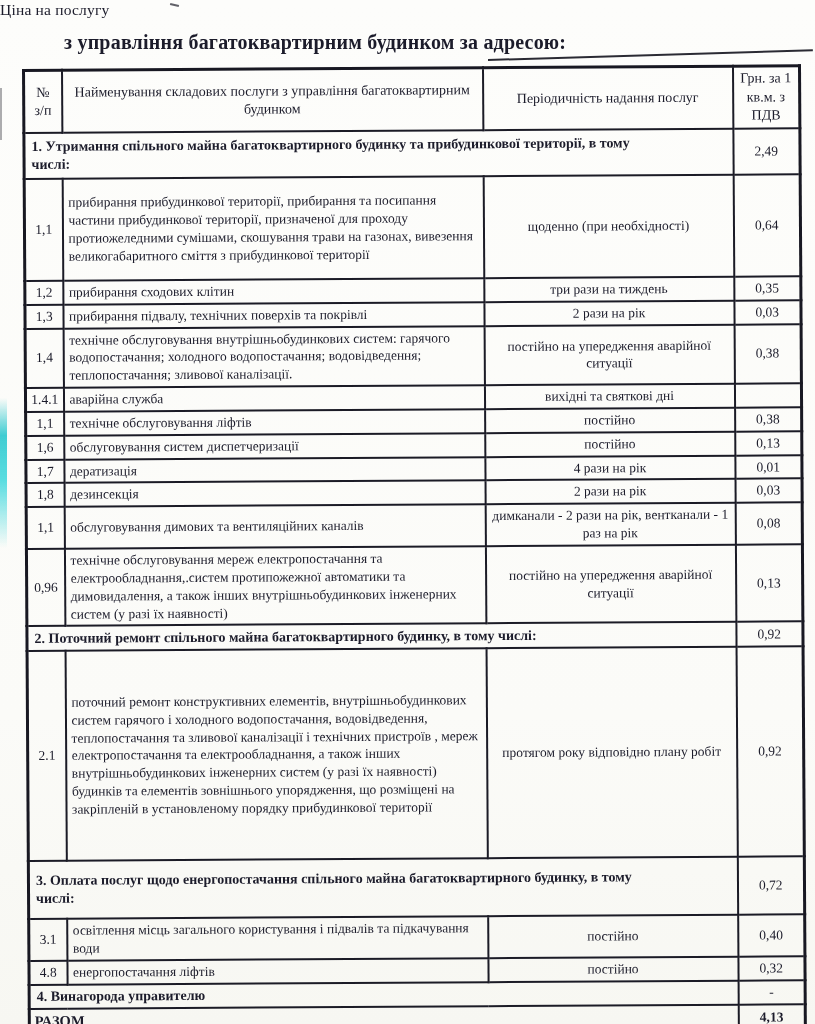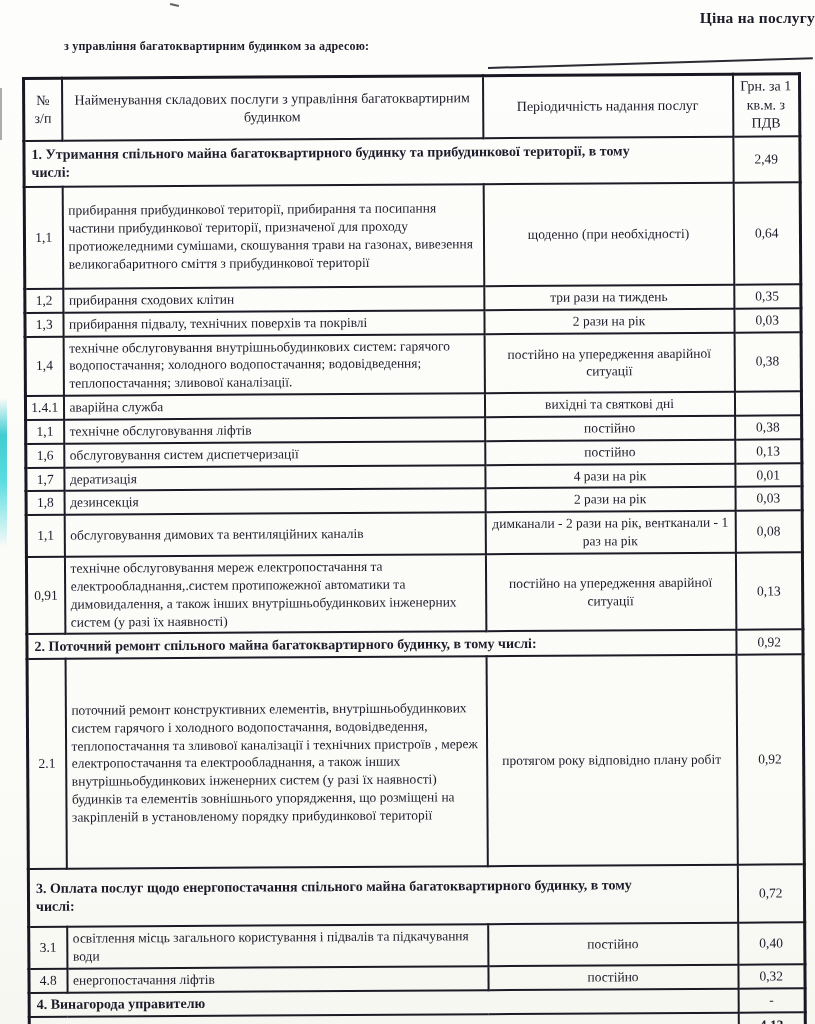--- a/index.html
+++ b/index.html
@@ -24,28 +24,28 @@
     position:absolute;left:0;top:88px;width:2px;height:52px;
     background:#6a6a70;opacity:.55;
   }
   .cyan-strip{
     position:absolute;left:0;top:398px;width:7px;height:150px;
     background:linear-gradient(180deg,rgba(0,195,200,0) 0%,rgba(0,188,196,.75) 25%,rgba(60,215,220,.85) 55%,rgba(0,188,196,0) 100%);
     filter:blur(.5px);
   }
   
   .title{
-    padding-top:9px;
-    text-align:right;
-    font-weight:bold;font-size:15.5px;letter-spacing:.2px;
+    padding-top:1px;
+    text-align:left;
+    font-weight:normal;font-size:15.5px;letter-spacing:.2px;
   }
   .subtitle-wrap{position:relative;height:34px;}
   .subtitle{
     position:absolute;left:64px;top:12px;
-    font-weight:bold;font-size:12px;letter-spacing:.2px;
+    font-weight:bold;font-size:20px;letter-spacing:.2px;
   }
   .address-line{
     position:absolute;left:488px;top:40px;width:325px;height:0;
     border-top:2px solid #2a2a33;
     transform:rotate(-1.7deg);transform-origin:left center;
   }
   
   table.price{
     margin:16px 0 0 22px;
     width:776px;
@@ -177,21 +177,21 @@
         <td class="period">2 рази на рік</td>
         <td class="price">0,03</td>
       </tr>
       <tr class="h-19">
         <td class="num">1,1</td>
         <td class="desc">обслуговування димових та вентиляційних каналів</td>
         <td class="period">димканали - 2 рази на рік, вентканали - 1 раз на рік</td>
         <td class="price">0,08</td>
       </tr>
       <tr class="h-110">
-        <td class="num">0,91</td>
+        <td class="num">0,96</td>
         <td class="desc">технічне обслуговування мереж електропостачання та електрообладнання,.систем протипожежної автоматики та димовидалення, а також інших внутрішньобудинкових інженерних систем (у разі їх наявності)</td>
         <td class="period">постійно на упередження аварійної ситуації</td>
         <td class="price">0,13</td>
       </tr>
       <tr class="section h-s2">
         <td class="label" colspan="3">2. Поточний ремонт спільного майна багатоквартирного будинку, в тому числі:</td>
         <td class="price">0,92</td>
       </tr>
       <tr class="h-21">
         <td class="num">2.1</td>

